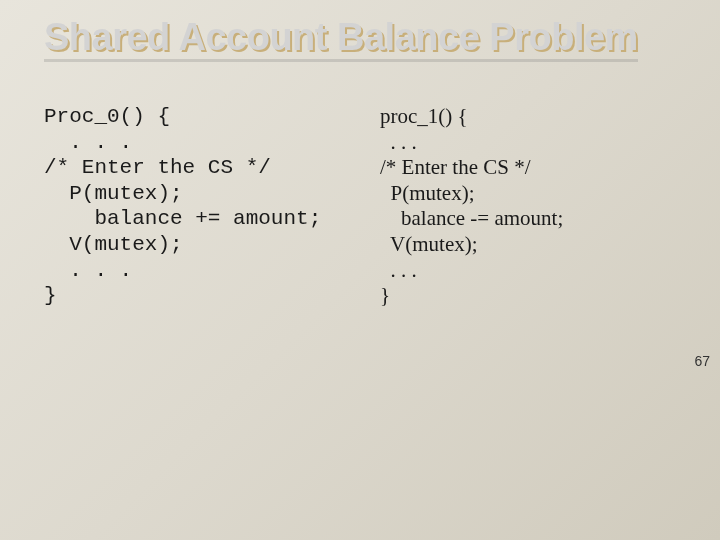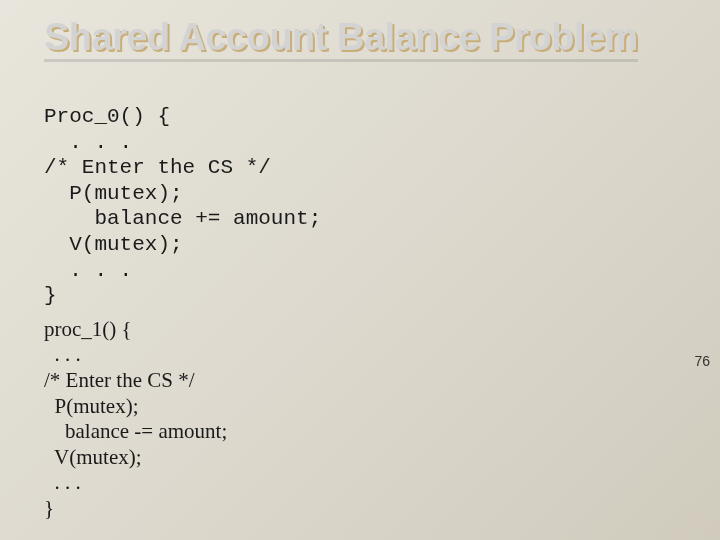--- a/index.html
+++ b/index.html
@@ -35,22 +35,22 @@
   .title-front {
     position: relative;
     color: #d3d3d3;
     z-index: 1;
     border-bottom: 3px solid rgba(120,120,120,0.25);
     display: inline-block;
     padding-bottom: 1px;
   }
   .columns {
     display: flex;
-    flex-direction: column;
-    gap: 8px;
+    flex-direction: row;
+    gap: 16px;
   }
   .col {
     flex: 1;
     font-family: "Courier New", Courier, monospace;
     font-size: 21px;
     line-height: 1.22;
     color: #1a1a1a;
     white-space: pre;
   }
   .col-left  { padding-left: 0px; }
@@ -95,15 +95,15 @@
   . . .
 /* Enter the CS */
   P(mutex);
     balance -= amount;
   V(mutex);
   . . .
 }</div>
   </div>
 
 
-  <div class="pagenum">76</div>
+  <div class="pagenum">67</div>
 
 </div>
 
 </body></html>

